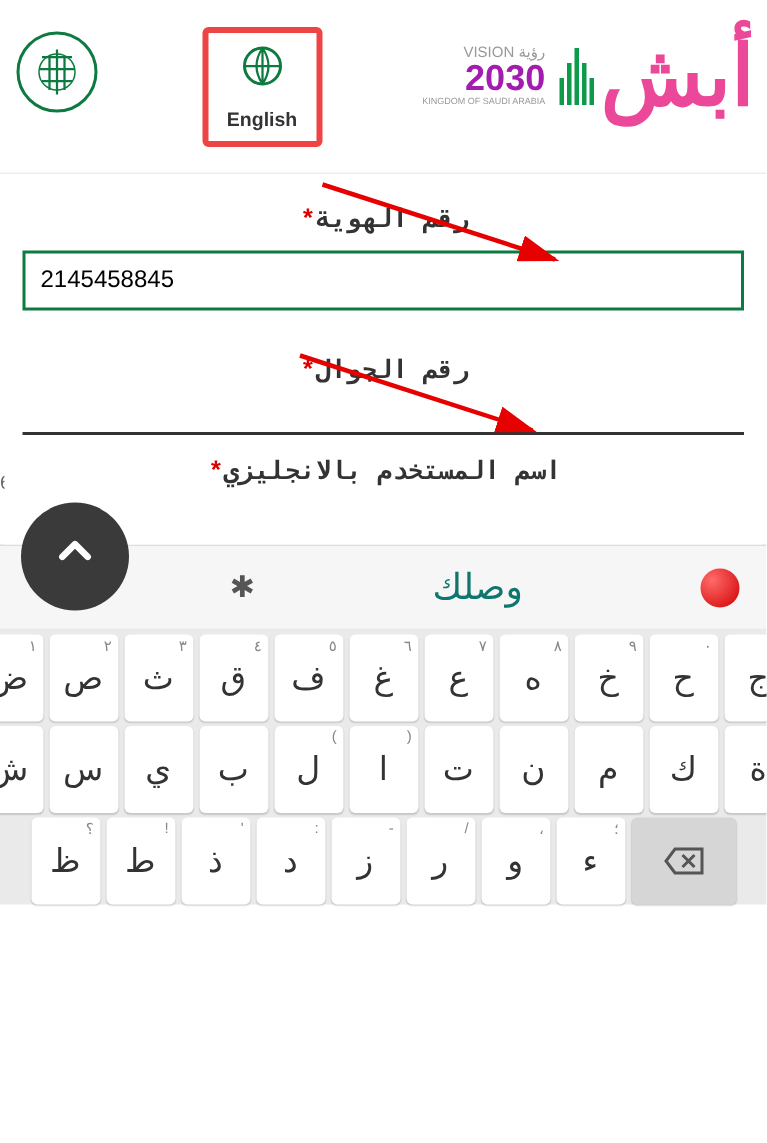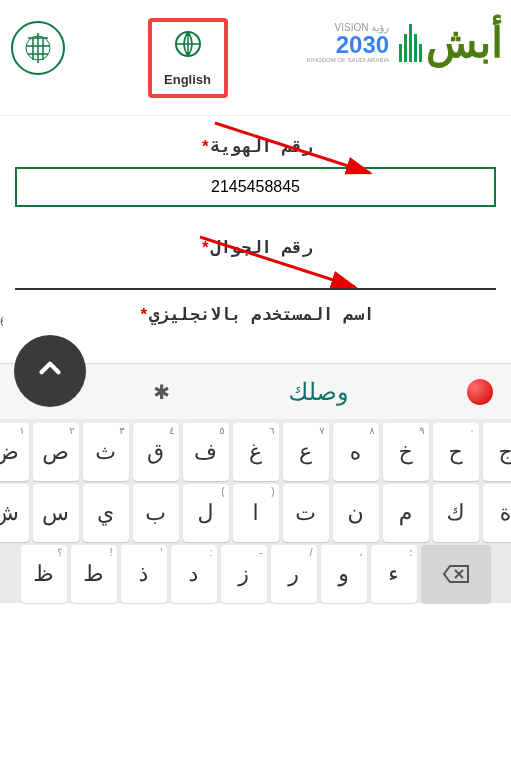--- a/index.html
+++ b/index.html
@@ -6,29 +6,29 @@
     body { width: 511px; height: 762px; font-family: Arial, sans-serif; background: #fff; position: relative; overflow: hidden; }
 
     
     .header { display: flex; align-items: flex-start; justify-content: space-between; padding: 18px 8px 8px; background: #fff; height: 116px; position: relative; border-bottom: 1px solid #eee; }
     .emblem { width: 60px; height: 60px; display: flex; align-items: center; justify-content: center; }
     .lang-btn, .guide-btn { width: 80px; height: 80px; border: 4px solid #ef4444; border-radius: 4px; display: flex; flex-direction: column; align-items: center; justify-content: center; background: #fff; gap: 6px; }
     .lang-btn .icon, .guide-btn .icon { font-size: 28px; color: #0d7a3f; }
     .lang-btn .lbl, .guide-btn .lbl { font-size: 13px; color: #333; font-weight: bold; }
     .logos { display: flex; align-items: center; gap: 10px; }
     .vision { font-size: 10px; color: #999; text-align: right; line-height: 1; }
-    .vision .big { font-size: 24px; font-weight: bold; color: #3b82f6; }
-    .absher { color: #4d7c0f; font-size: 42px; font-weight: bold; font-family: serif; }
+    .vision .big { font-size: 24px; font-weight: bold; color: #a21caf; }
+    .absher { color: #ec4899; font-size: 56px; font-weight: bold; font-family: serif; }
 
     
     .form-area { padding: 20px 12px; background: #fff; margin: 0 3px; position: relative; }
     .field { margin-bottom: 30px; }
     .field-label { text-align: center; font-size: 17px; color: #333; margin-bottom: 10px; font-weight: bold; font-family: Liberation Mono, monospace; }
     .req { color: #d00; margin-left: 2px; }
-    .text-input { width: 100%; height: 40px; border: 2px solid #0d7a3f; padding: 0 10px; font-size: 16px; text-align: center; background: #fff; }
+    .text-input { width: 100%; height: 40px; border: 2px solid #0d7a3f; padding: 0 10px; font-size: 16px; text-align: left; background: #fff; }
     .text-input::placeholder { color: #aaa; }
 
     .fab { position: absolute; left: 14px; top: 335px; width: 72px; height: 72px; border-radius: 50%; background: #3a3a3a; display: flex; align-items: center; justify-content: center; color: #fff; font-size: 30px; z-index: 5; }
 
     .page-num { position: absolute; left: 0; top: 314px; font-size: 13px; color: #666; }
 
     
     .arrow { position: absolute; pointer-events: none; z-index: 3; }
 
     

